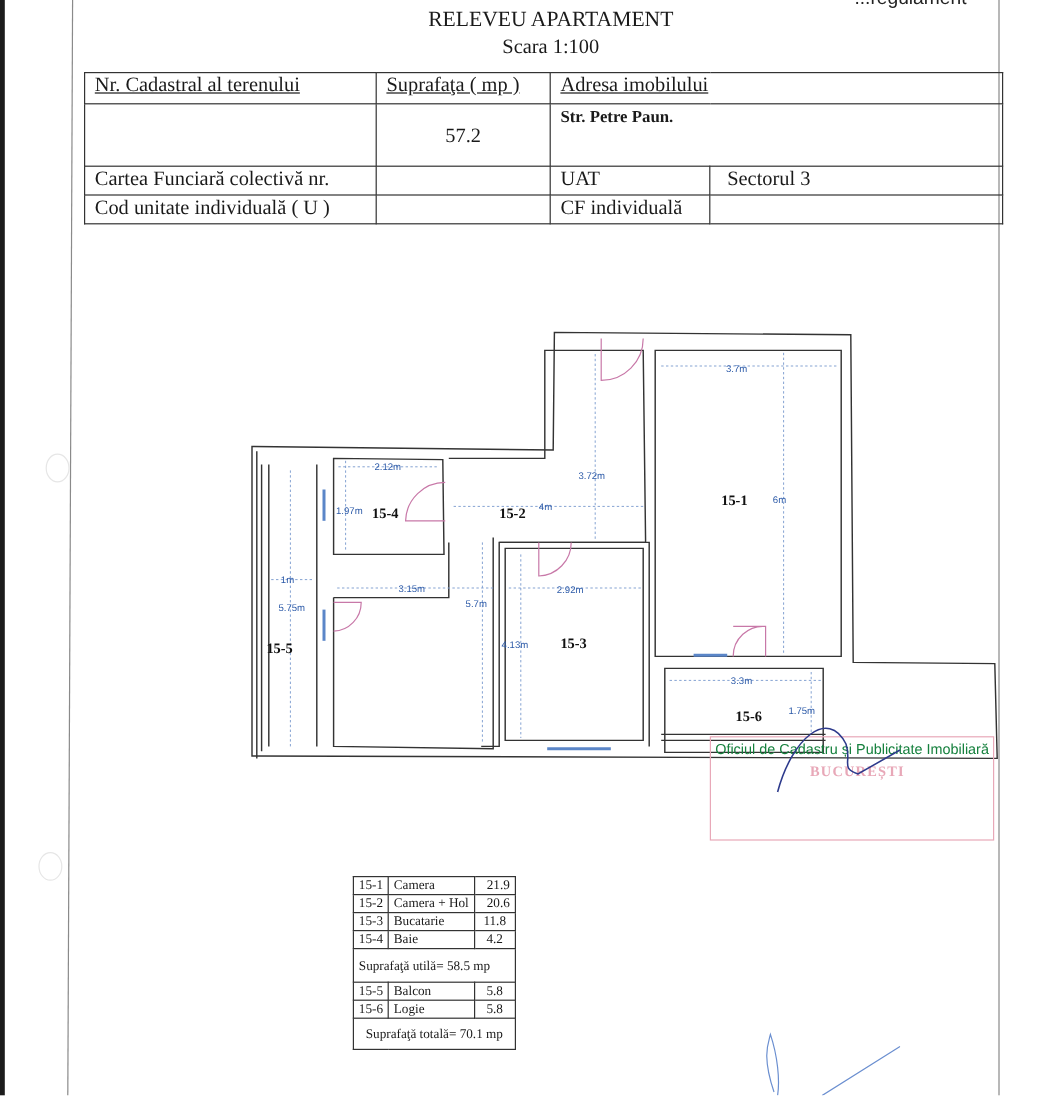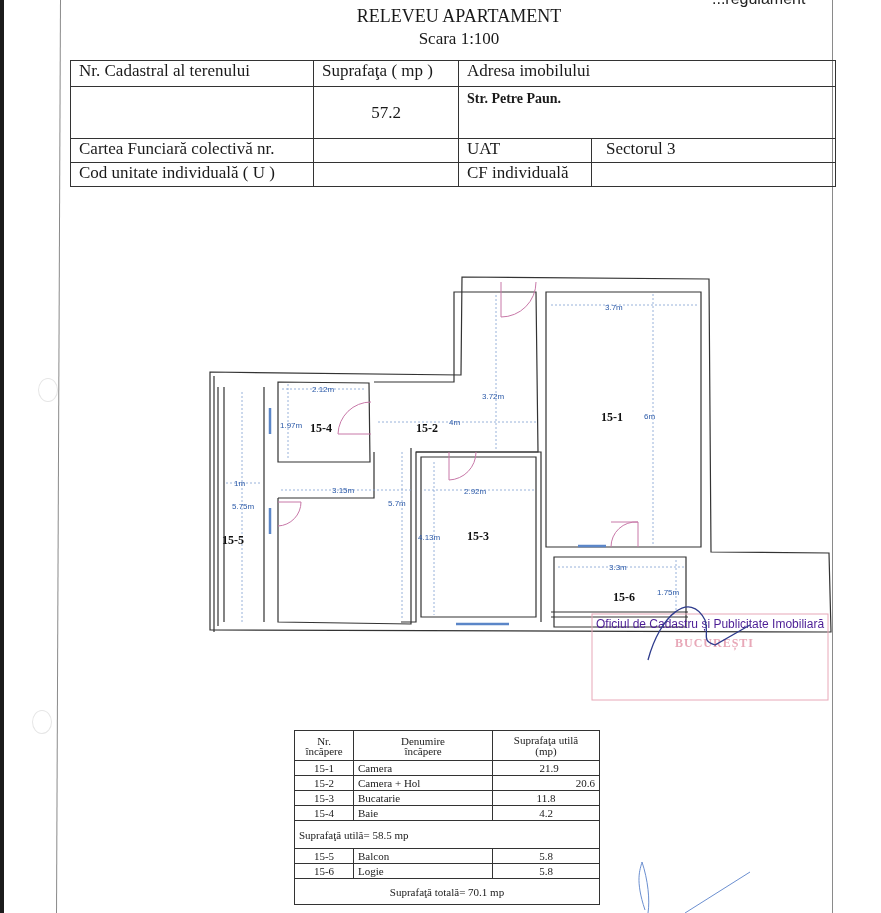--- a/index.html
+++ b/index.html
@@ -12,42 +12,42 @@
   .title { position:absolute; left:0; width:918px; text-align:center; font-size:18px; }
   .subtitle { position:absolute; left:0; width:918px; text-align:center; font-size:17px; }
 
   table.info { position:absolute; left:70px; top:60px; border-collapse:collapse; font-size:17px; }
   table.info td { border:1px solid #333; padding:0 8px; vertical-align:top; }
 
   .plan { position:absolute; left:206px; top:272px; width:630px; height:430px; }
   .plan svg text.lbl { font-family:"Liberation Serif", serif; font-weight:bold; font-size:12px; fill:#111; }
   .plan svg text.dim { font-family:"Liberation Sans", sans-serif; font-size:8px; fill:#2c5aa8; }
 
-  .stamp-text { position:absolute; left:596px; top:617px; font-family:"Liberation Sans", sans-serif; font-size:12px; color:#4c1d95; white-space:nowrap; }
+  .stamp-text { position:absolute; left:596px; top:617px; font-family:"Liberation Sans", sans-serif; font-size:12px; color:#15803d; white-space:nowrap; }
   .stamp-city { position:absolute; left:675px; top:636px; font-family:"Liberation Serif", serif; font-weight:bold; font-size:12px; color:#e8a8b8; letter-spacing:1px; }
 
   table.rooms { position:absolute; left:294px; top:730px; border-collapse:collapse; font-size:11px; }
   table.rooms td { border:1px solid #333; padding:0 4px; height:14px; }
 </style>
 </head>
 <body>
 
 <div class="dark-strip"></div>
 <div class="page-border-left"></div>
 <div class="page-border-right"></div>
 <div class="punch" style="left:38px;top:378px;"></div>
 <div class="punch" style="left:32px;top:710px;"></div>
 
 <div class="top-cut">...regulament</div>
 <div class="title" style="top:6px;">RELEVEU APARTAMENT</div>
 <div class="subtitle" style="top:29px;">Scara 1:100</div>
 
 <table class="info">
   <tbody>
-      <tr style="height:26px;">
+      <tr style="height:26px;text-decoration:underline;">
     <td style="width:226px;">Nr. Cadastral al terenului</td>
     <td style="width:128px;">Suprafaţa  ( mp )</td>
     <td colspan="2" style="width:360px;text-align:left;">Adresa imobilului</td>
   </tr>
   <tr style="height:52px;">
     <td></td>
     <td style="text-align:center;vertical-align:middle;">57.2</td>
     <td colspan="2" style="font-weight:bold;font-size:14px;padding-top:4px;">Str. Petre Paun.</td>
   </tr>
   <tr style="height:24px;">
@@ -159,34 +159,20 @@
 </div>
 <svg style="position:absolute;left:640px;top:595px;" width="140" height="70">
   <path d="M8 65 C20 20 50 -5 65 25 C70 40 60 45 75 50 L110 30" fill="none" stroke="#2d3a8c" stroke-width="1.3"></path>
 </svg>
 <svg style="position:absolute;left:630px;top:860px;" width="130" height="53">
   <path d="M15 50 C5 20 10 10 12 2 C18 20 20 40 18 53 M55 53 L120 12" fill="none" stroke="#6b8fd0" stroke-width="1"></path>
 </svg>
 
 <table class="rooms">
   <tbody>
-      <tr style="height:30px;">
-    <td style="width:50px;text-align:center;line-height:10px;">
-      <div>Nr.</div>
-      <div>încăpere</div>
-    </td>
-    <td style="width:130px;text-align:center;line-height:10px;">
-      <div>Denumire</div>
-      <div>încăpere</div>
-    </td>
-    <td style="width:98px;text-align:center;line-height:11px;">
-      <div>Suprafaţa utilă</div>
-      <div>(mp)</div>
-    </td>
-  </tr>
   <tr>
     <td style="text-align:center;">15-1</td>
     <td>Camera</td>
     <td style="text-align:center;padding-left:10px;">21.9</td>
   </tr>
   <tr>
     <td style="text-align:center;">15-2</td>
     <td>Camera + Hol</td>
     <td style="text-align:right;">20.6</td>
   </tr>

